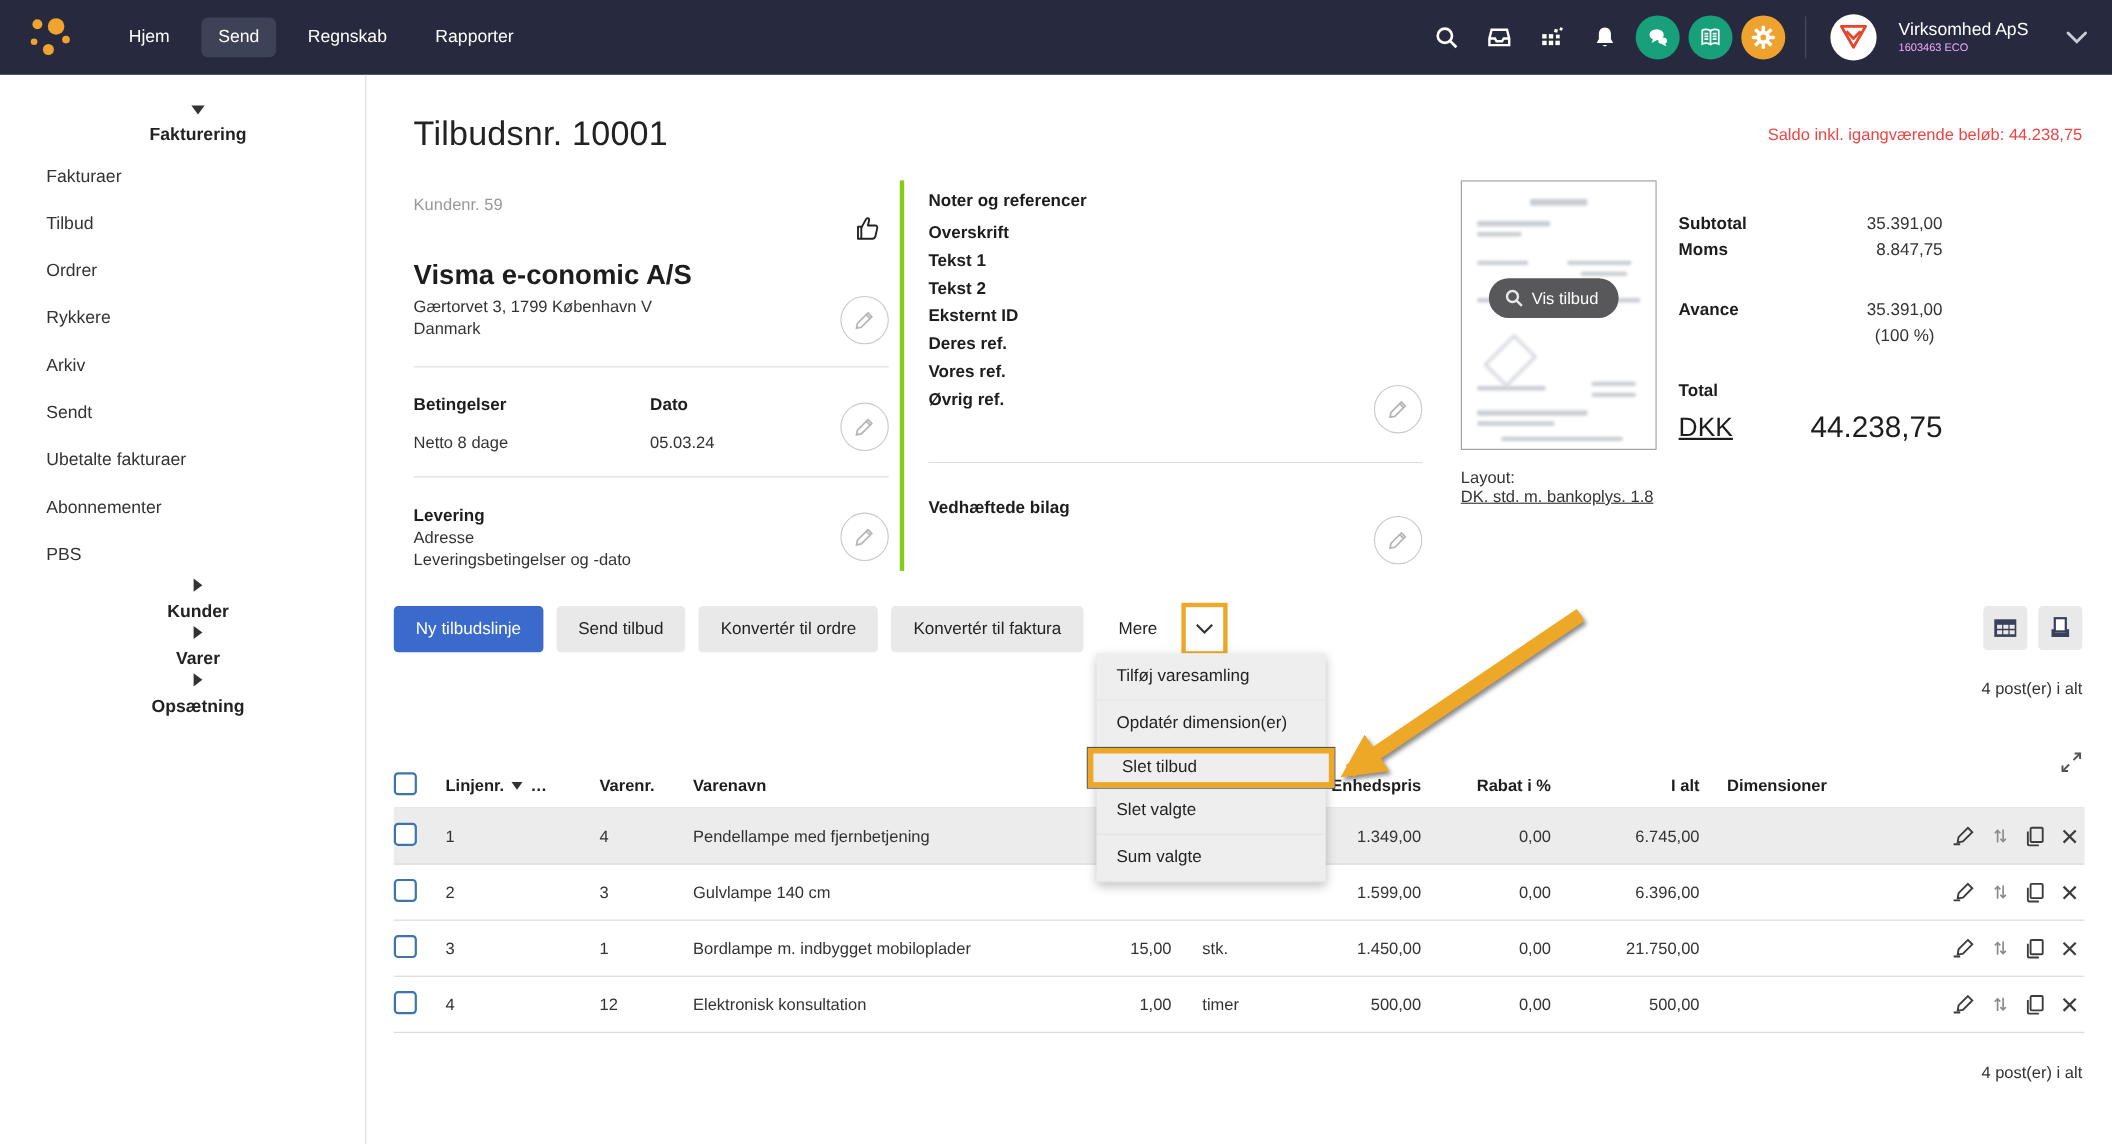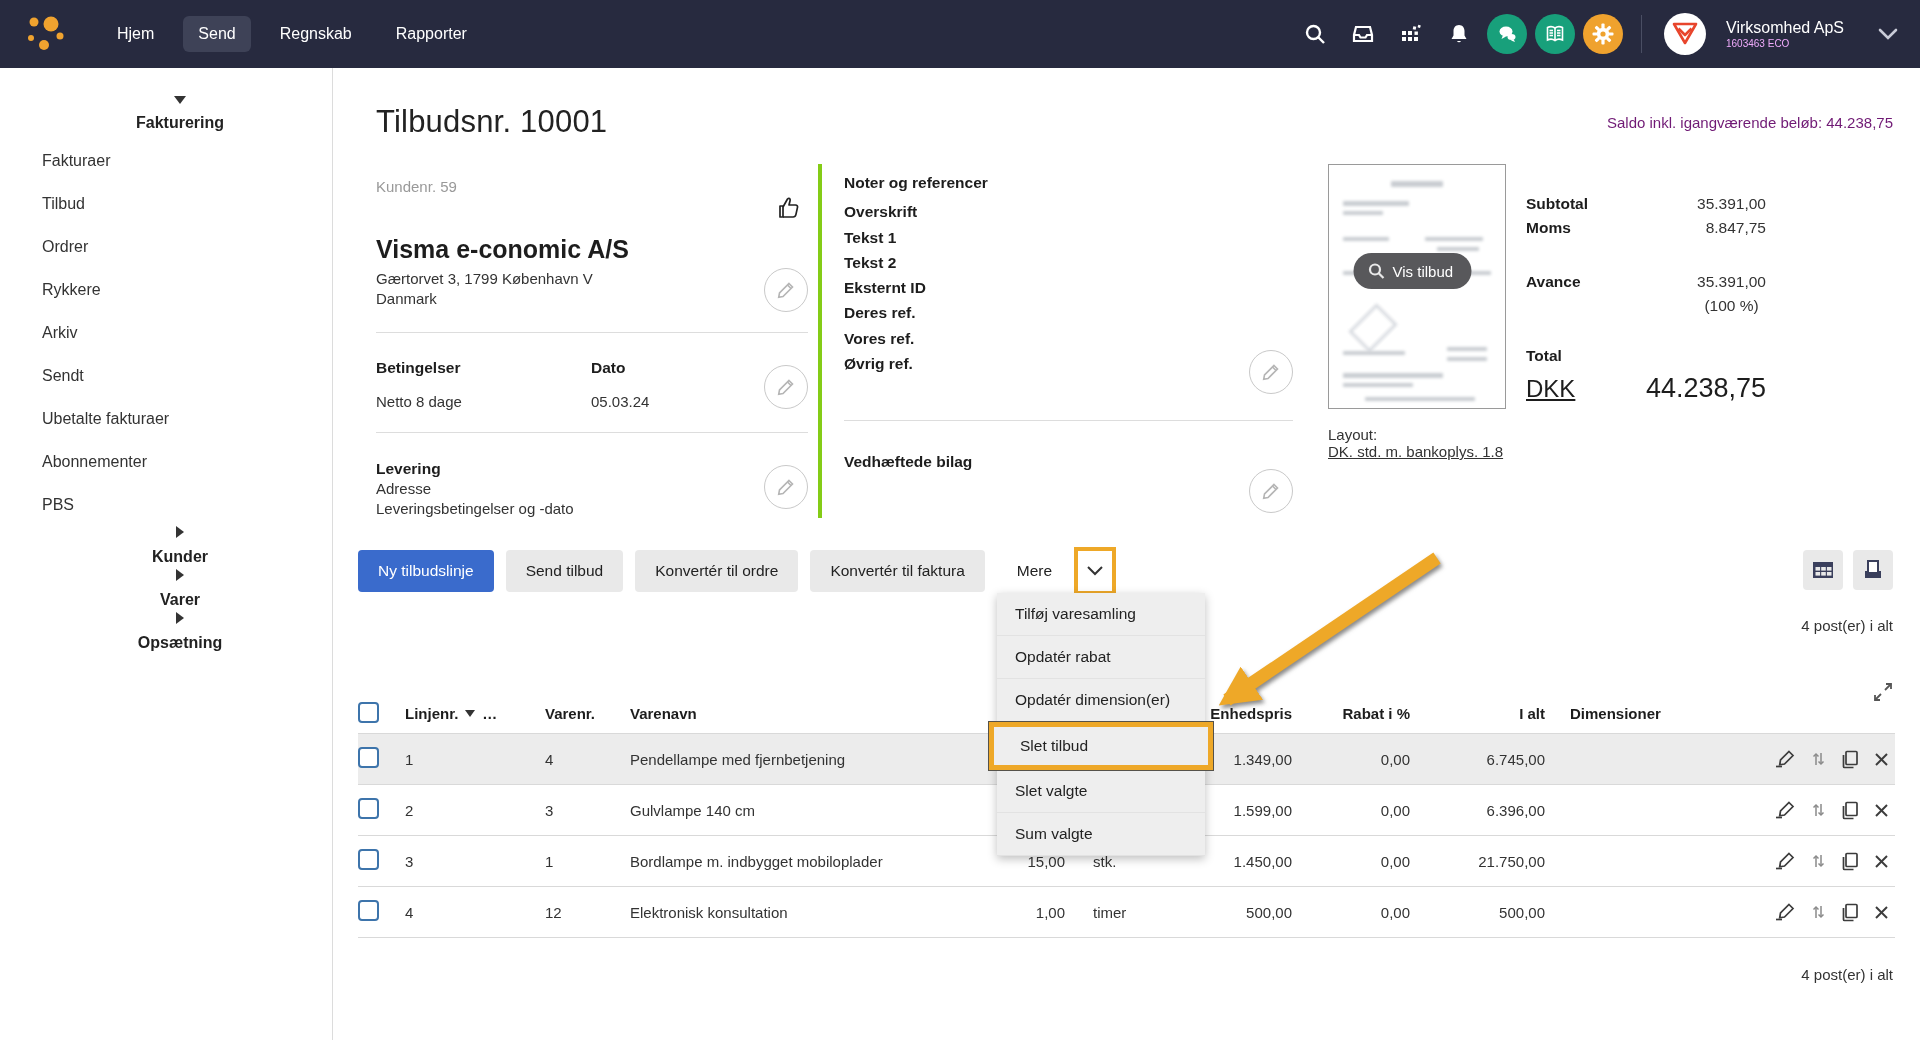--- a/index.html
+++ b/index.html
@@ -31,21 +31,21 @@
   .side-head { font-weight:bold; color:#222; padding-left:28px; gap:10px;flex-direction:column; }
   .side-sub { color:#333; padding-left:42px; }
   .tri-down { width:0; height:0; border-left:6px solid transparent; border-right:6px solid transparent; border-top:8px solid #333; }
   .tri-right { width:0; height:0; border-top:6px solid transparent; border-bottom:6px solid transparent; border-left:8px solid #333; }
 
   .main { flex:1; position:relative; }
 
   
   .head-row { display:flex; align-items:center; margin:36px 0 0 0; padding:0 27px 0 43px; }
   .page-title { font-size:31px; font-weight:300; color:#222; letter-spacing:.2px; }
-  .saldo { margin-left:auto; font-size:15px; color:#701a75; }
+  .saldo { margin-left:auto; font-size:15px; color:#ef4444; }
 
   
   .info { display:flex; margin-top:24px; padding:0 27px 0 43px; min-height:345px; }
   .col1 { width:442px; flex:none; padding-right:10px; }
   .col2 { width:475px; flex:none; border-left:4px solid #84cc16; padding-left:22px; margin-left:0; }
   .col3 { flex:1; margin-left:35px; display:flex; flex-direction:column; }
   .muted { color:#999; font-size:15px; }
   .block { position:relative; }
   .hr { border-top:1px solid #ddd; margin:14px 0; }
   .cust-top { display:flex; padding-top:14px;flex-direction:column; }
@@ -91,21 +91,21 @@
   .right-tools { margin-left:auto; display:flex; gap:10px; }
   .tool-btn { width:40px; height:40px; background:#e9e9e9; border-radius:4px; display:flex; align-items:center; justify-content:center; cursor:pointer; }
 
   .count-line { text-align:right; font-size:15px; padding:0 27px; margin-top:22px; }
 
   
   .dropdown { position:absolute; left:664px; top:43px; width:208px; background:#eee; z-index:30;
     box-shadow:0 3px 9px rgba(0,0,0,.25); }
   .menu-item { height:43px; display:flex; align-items:center; padding-left:18px; font-size:15.5px; color:#222;
     border-bottom:1px solid #e2e2e2; cursor:pointer; background:#eee; }
-  .menu-item.highlighted { border:5px solid #eea828; margin:0 -8px; padding-left:26px; height:48px;
+  .menu-item.highlighted { border:5px solid #eea828; margin:0 -8px; padding-left:26px; height:36px;
     box-shadow:0 0 0 1px #55524a; position:relative; }
 
   
   .arrow-overlay { position:absolute; left:842px; top:0; width:290px; height:185px; z-index:40; pointer-events:none; }
 
   
   .table-wrap { margin:60px 25px 0 25px; position:relative; }
   .expand-ico { position:absolute; right:2px; top:-12px; cursor:pointer; }
   .trow-grid { display:grid; grid-template-columns:47px 140px 85px 360px 75px 108px 119px 118px 135px 215px 1fr; align-items:center; }
   .thead { height:40px; font-weight:bold; font-size:15px; color:#1d1d1d; border-bottom:1px solid #d9d9d9; }
@@ -439,21 +439,20 @@
         <div class="tool-btn">
           <svg width="24" height="24" viewBox="0 0 24 24" fill="none" stroke="#3a3f5c" stroke-width="2">
             <rect x="7" y="3" width="10" height="12" fill="#fff"></rect>
             <path d="M4 13 v7 h16 v-7 h-3 v3 H7 v-3 z" fill="#3a3f5c" stroke="none"></path>
           </svg>
         </div>
       </div>
 
       <div class="dropdown">
         <div class="menu-item">Tilføj varesamling</div>
-        <div class="menu-item">Opdatér rabat</div>
         <div class="menu-item">Opdatér dimension(er)</div>
         <div class="menu-item highlighted">Slet tilbud</div>
         <div class="menu-item">Slet valgte</div>
         <div class="menu-item">Sum valgte</div>
       </div>
 
       <svg class="arrow-overlay" viewBox="0 0 290 185" style="filter:drop-shadow(2px 3px 2px rgba(40,40,40,.55));">
         <defs>
           <marker id="ah" markerUnits="userSpaceOnUse" markerWidth="40" markerHeight="40" refX="30" refY="20" orient="auto">
             <path d="M0 0 L40 20 L0 40 Z" fill="#eea828"></path>

